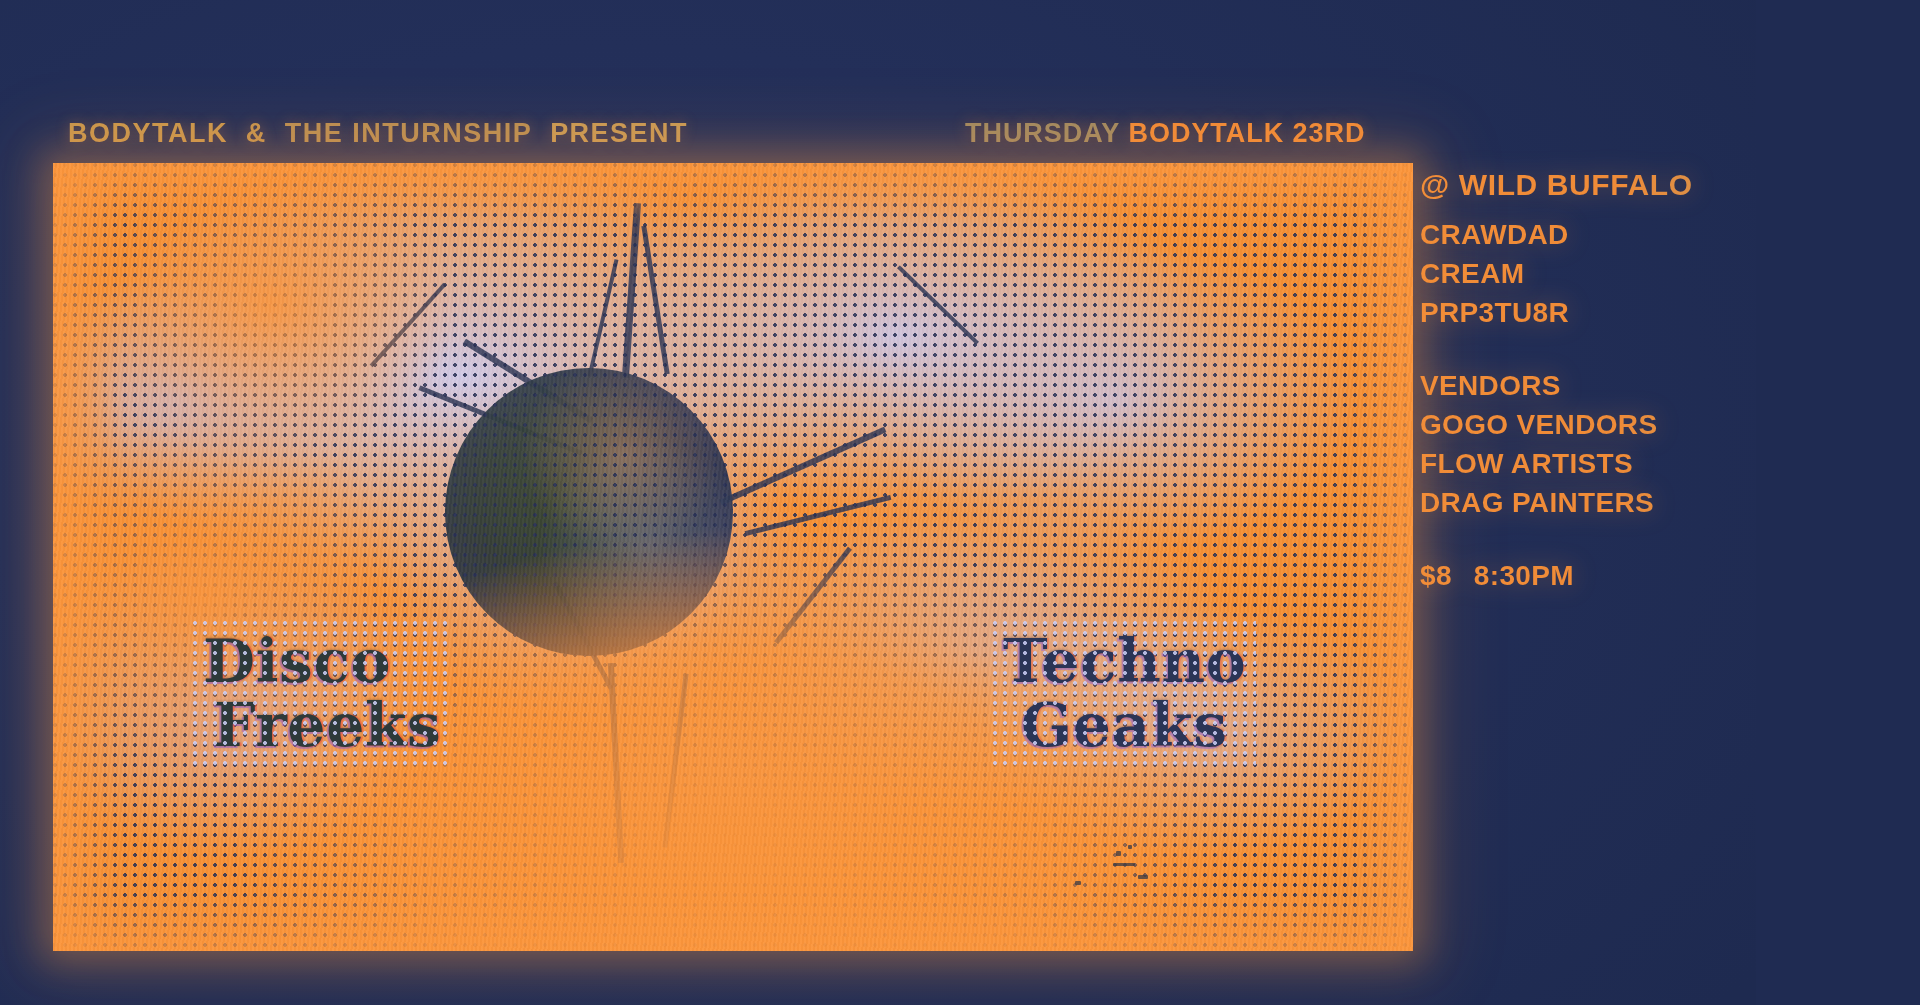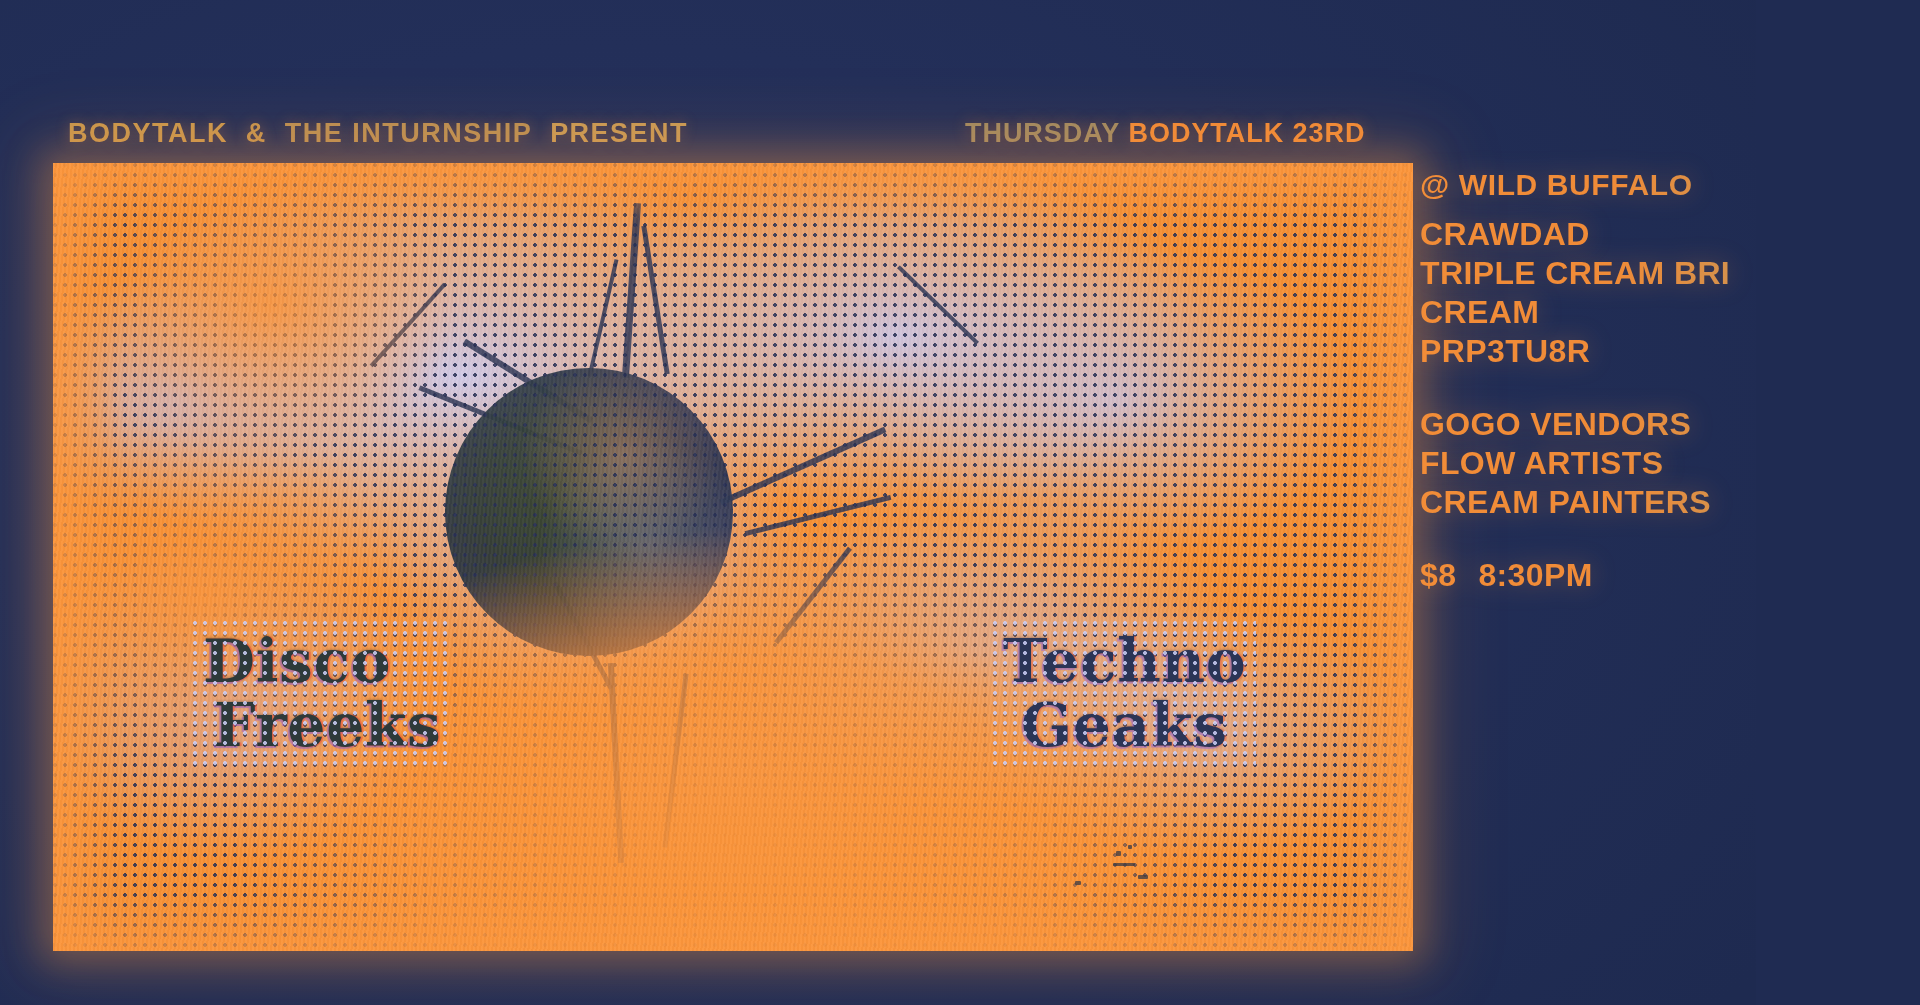--- a/index.html
+++ b/index.html
@@ -196,21 +196,21 @@
   .speck { position:absolute; background:#3a3a44; border-radius:1px; opacity:.75; }
 
   
   #sidebar {
     position: absolute;
     left: 1420px;
     top: 163px;
     width: 470px;
   }
   .side-line {
-    font-size: 32px;
+    font-size: 28px;
     font-weight: bold;
     letter-spacing: 0.012em;
     line-height: 39px;
     white-space: nowrap;
     color: #ef8b38;
     background: linear-gradient(95deg, #f28d38 0%, #ef8b38 42%, #c79456 78%, #b08a5c 100%);
     -webkit-background-clip: text;
     background-clip: text;
     -webkit-text-fill-color: transparent;
     text-shadow: none;
@@ -282,27 +282,27 @@
     <div class="speck" style="left:1063px;top:688px;width:5px;height:5px;"></div>
     <div class="speck" style="left:1075px;top:682px;width:4px;height:4px;"></div>
   </div>
 
   <div id="sidebar">
 
     <div class="side-line side-venue">@  WILD BUFFALO</div>
 
     <div class="side-group">
       <div class="side-line">CRAWDAD</div>
-      <div class="side-line">TRIPLE CREAM BRI</div>
       <div class="side-line">CREAM</div>
       <div class="side-line">PRP3TU8R</div>
     </div>
 
     <div class="side-group">
+      <div class="side-line">VENDORS</div>
       <div class="side-line">GOGO VENDORS</div>
       <div class="side-line">FLOW ARTISTS</div>
-      <div class="side-line">CREAM PAINTERS</div>
+      <div class="side-line">DRAG PAINTERS</div>
     </div>
 
     <div class="side-line" id="side-price"><span>$8</span><span class="gap"></span><span>8:30PM</span></div>
   </div>
 
 </div>
 
 </body></html>

